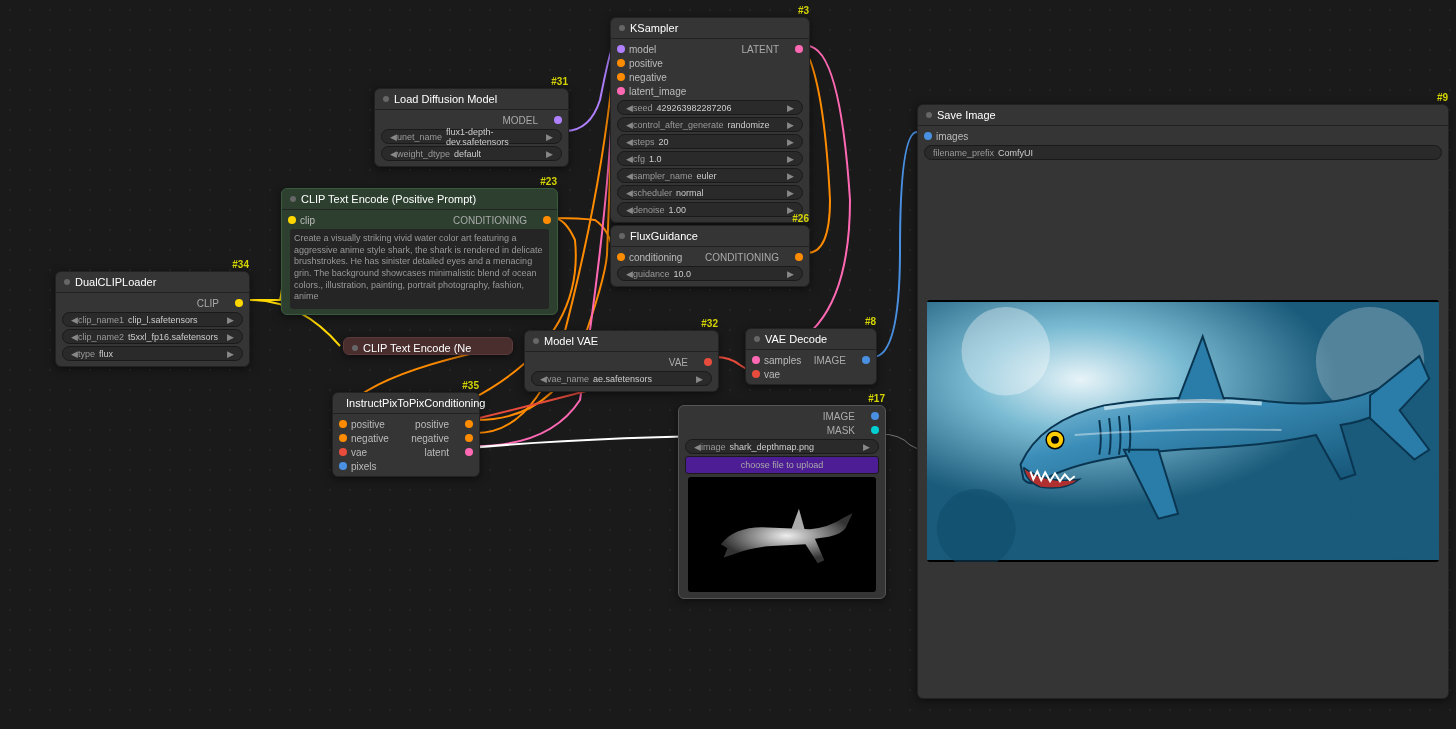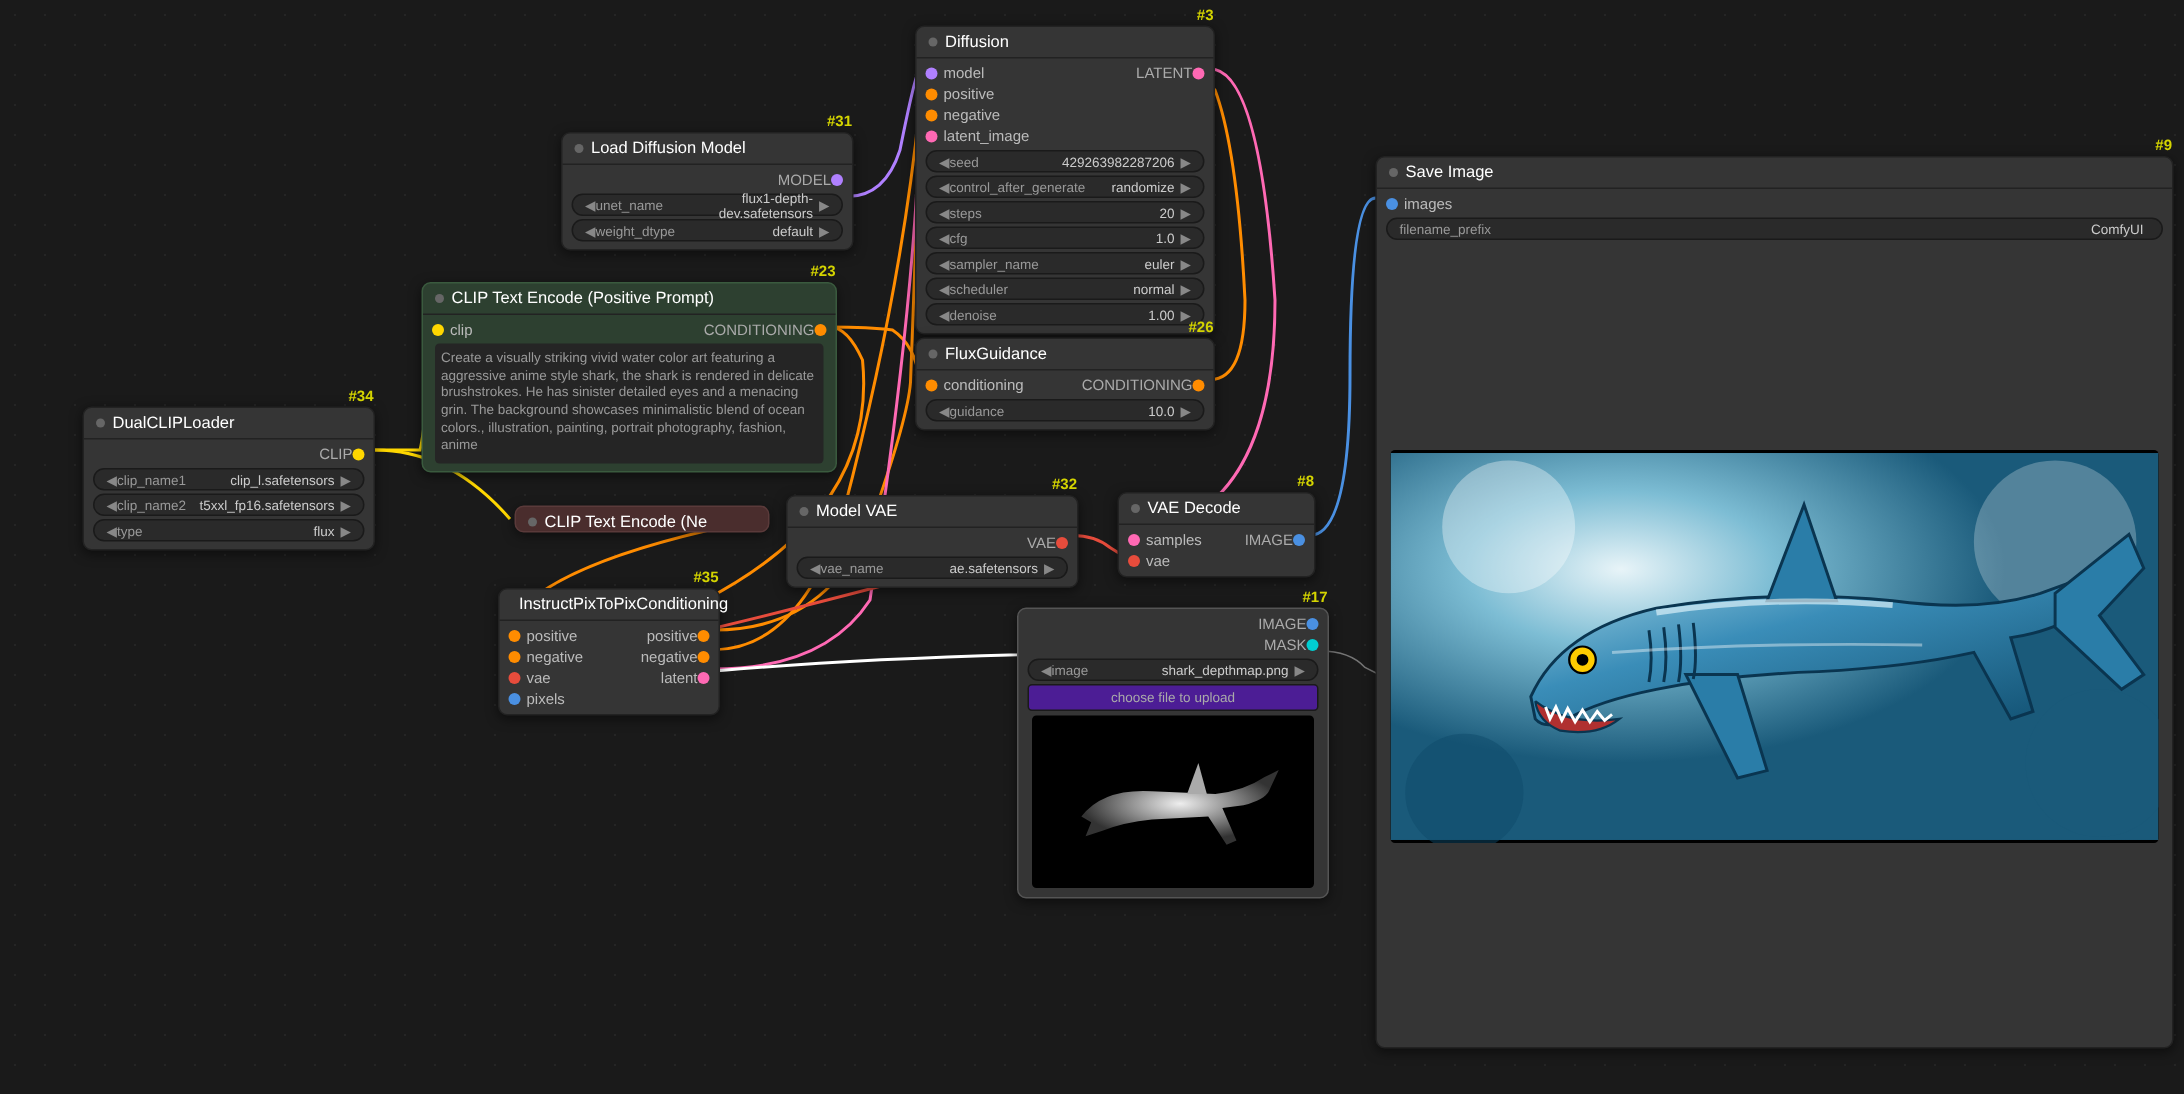--- a/index.html
+++ b/index.html
@@ -5,33 +5,33 @@
 *{box-sizing:border-box;margin:0;padding:0}
 body{background:#1a1a1a;font-family:Arial,sans-serif;font-size:10px;color:#aaa;width:1456px;height:729px;overflow:hidden;position:relative;background-image:radial-gradient(circle,#252525 1px,transparent 1px);background-size:20px 20px}
 .node{position:absolute;background:#353535;border:1px solid #222;border-radius:6px;box-shadow:0 2px 8px rgba(0,0,0,.5)}
 .node.green{background:#2d4030;border-color:#3a5a3e}
 .node.red{background:#4a2d2d;border-color:#5a3a3a}
 .node-title{padding:4px 8px;color:#fff;font-size:11px;border-bottom:1px solid #222;display:flex;align-items:center;gap:5px}
 .node-dot{width:6px;height:6px;border-radius:50%;background:#666}
 .node-body{padding:3px 6px}
 .io-row{display:flex;align-items:center;justify-content:space-between;padding:1px 0;font-size:10px;color:#bbb;min-height:14px}
 .io-left{display:flex;align-items:center;gap:4px}
-.io-right{display:flex;align-items:center;gap:0;text-align:right}
+.io-right{display:flex;align-items:center;gap:16px;text-align:right}
 .port{width:8px;height:8px;border-radius:50%;flex-shrink:0}
 .p-yellow{background:#ffd700}
 .p-orange{background:#ff8c00}
 .p-pink{background:#ff69b4}
 .p-red{background:#e74c3c}
 .p-blue{background:#4a90e2}
 .p-cyan{background:#00ced1}
 .p-purple{background:#b080ff}
 .widget{background:#2a2a2a;border-radius:10px;padding:2px 8px;margin:2px 0;display:flex;align-items:center;justify-content:space-between;font-size:9px;height:15px;border:1px solid #1a1a1a}
 .widget .arrow{color:#888;font-size:9px;cursor:pointer}
 .widget-label{color:#999;flex-shrink:0}
-.widget-value{color:#ccc;text-align:right;flex:1;margin:0 4px}
+.widget-value{color:#ccc;text-align:left;flex:1;margin:0 4px}
 .node-id{position:absolute;top:-13px;right:0;color:#d4d400;font-size:10px;font-weight:bold}
 .textarea{background:#252525;color:#999;font-family:Liberation Sans, sans-serif;font-size:9px;padding:4px;border-radius:3px;margin:2px;line-height:1.3;word-wrap:break-word}
 .preview{background:#000;border-radius:3px;margin:3px}
 svg.wires{position:absolute;top:0;left:0;width:1456px;height:729px;pointer-events:none;z-index:0}
 .node{z-index:1}
 .upload-btn{background:#4c1d95;border-radius:3px;padding:3px;text-align:center;color:#aaa;font-size:9px;margin:2px 0;border:1px solid #1a1a1a}
 .out-caps{color:#aaa;font-size:10px}
 </style>
 </head>
 <body>
@@ -145,21 +145,21 @@
   <div class="node-title" style="border:0">
       <span class="node-dot"></span>
       <span>CLIP Text Encode (Ne</span>
     </div>
 </div>
 
 <div class="node" style="left:610px;top:17px;width:200px">
   <div class="node-id">#3</div>
   <div class="node-title">
       <span class="node-dot"></span>
-      <span>Diffusion</span>
+      <span>KSampler</span>
     </div>
   <div class="node-body">
     <div class="io-row">
         <span class="io-left">
           <span class="port p-purple"></span>
           <span>model</span>
         </span>
         <span class="io-right">
           <span class="out-caps">LATENT</span>
           <span class="port p-pink"></span>

